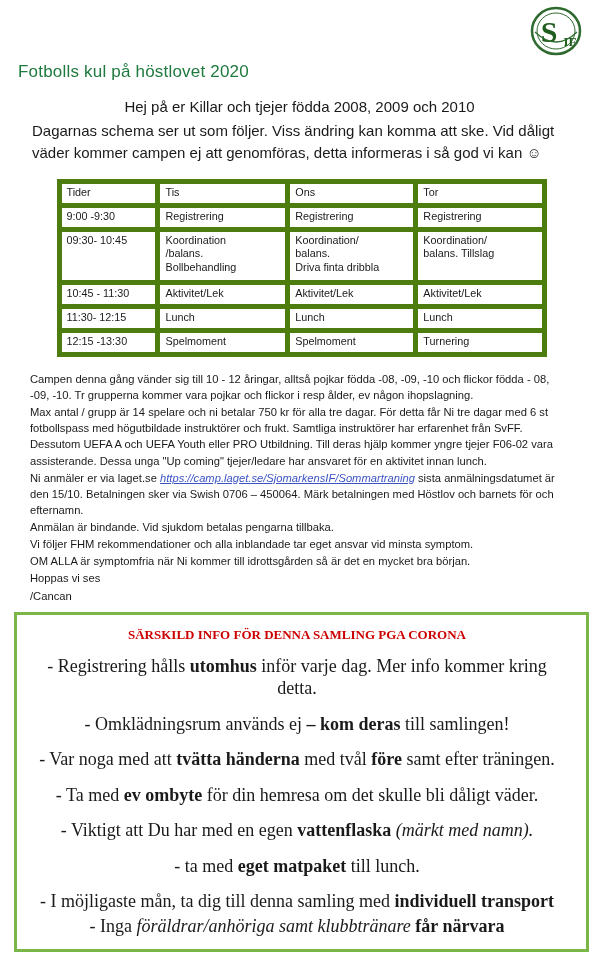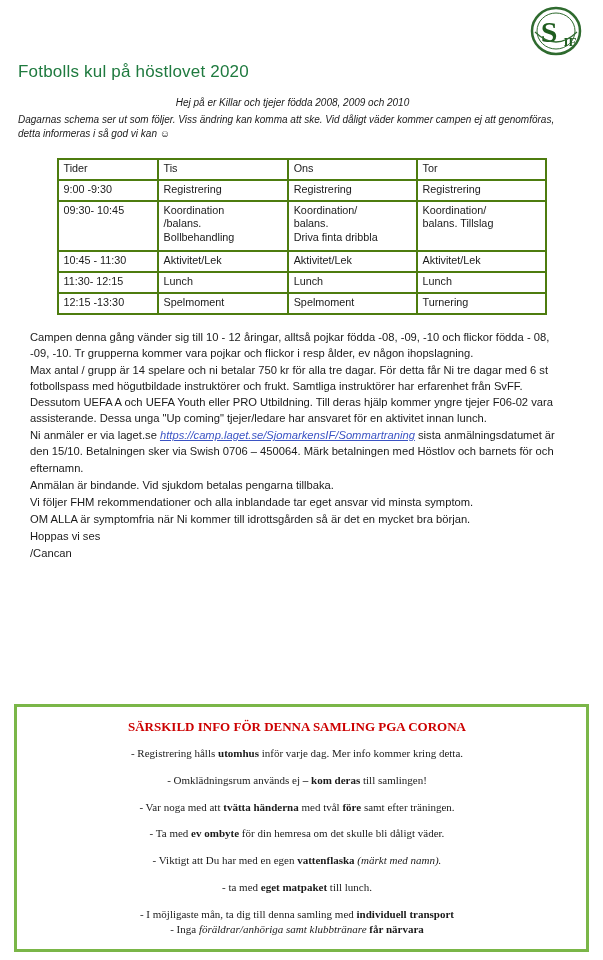--- a/index.html
+++ b/index.html
@@ -34,42 +34,41 @@
   
   .doc-title {
     color: #1f7a3f;
     font-size: 17px;
     font-weight: normal;
     margin: 54px 0 14px 0;
     letter-spacing: 0.2px;
   }
   
   .intro {
-    font-size: 10px;
+    font-size: 15px;
     line-height: 1.42;
-    margin: 0 18px 0 0;
-    font-style: italic;
+    margin: 0 18px 0 14px;
   }
   .intro .centered {
     text-align: center;
     display: block;
     margin-bottom: 3px;
   }
   .intro p {
     margin: 0 0 3px 0;
   }
   
   table.schedule {
     border-collapse: collapse;
     width: 490px;
     margin: 16px auto 14px auto;
     font-size: 10.8px;
   }
   table.schedule td, table.schedule th {
-    border: 2px solid #4d7c0f;
+    border: 5px solid #4d7c0f;
     padding: 2px 5px;
     vertical-align: top;
     text-align: left;
     font-weight: normal;
     line-height: 1.25;
     height: 15px;
   }
   table.schedule td.col-time { width: 100px; }
   table.schedule td.col-day  { width: 128px; }
   table.schedule tr.tall td { height: 44px; }
@@ -101,21 +100,21 @@
   .corona-title {
     text-align: center;
     color: #cc0000;
     font-family: "Liberation Serif", serif;
     font-weight: bold;
     font-size: 13px;
     margin-bottom: 12px;
   }
   .corona-list {
     font-family: "Liberation Serif", serif;
-    font-size: 11px;
+    font-size: 18px;
     line-height: 1.25;
   }
   .corona-list .item {
     text-align: center;
     margin-bottom: 13px;
   }
   .corona-list .item:last-child { margin-bottom: 2px; }
   .corona-list .item.tight { margin-bottom: 2px; }
   b { font-weight: bold; }
   i { font-style: italic; }

